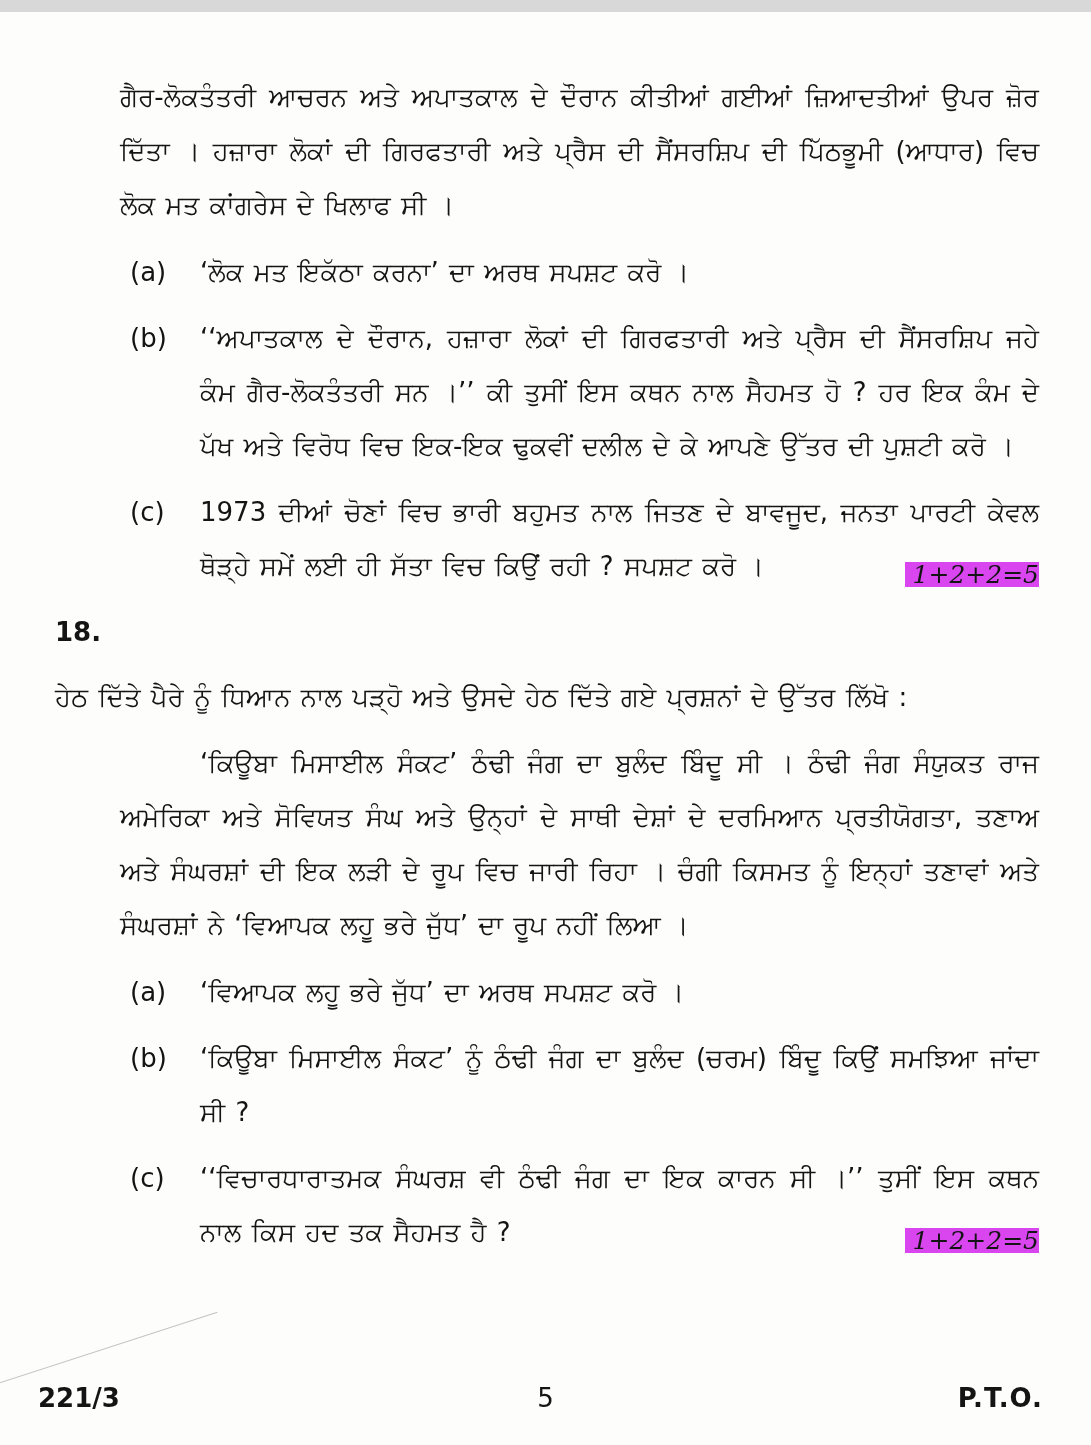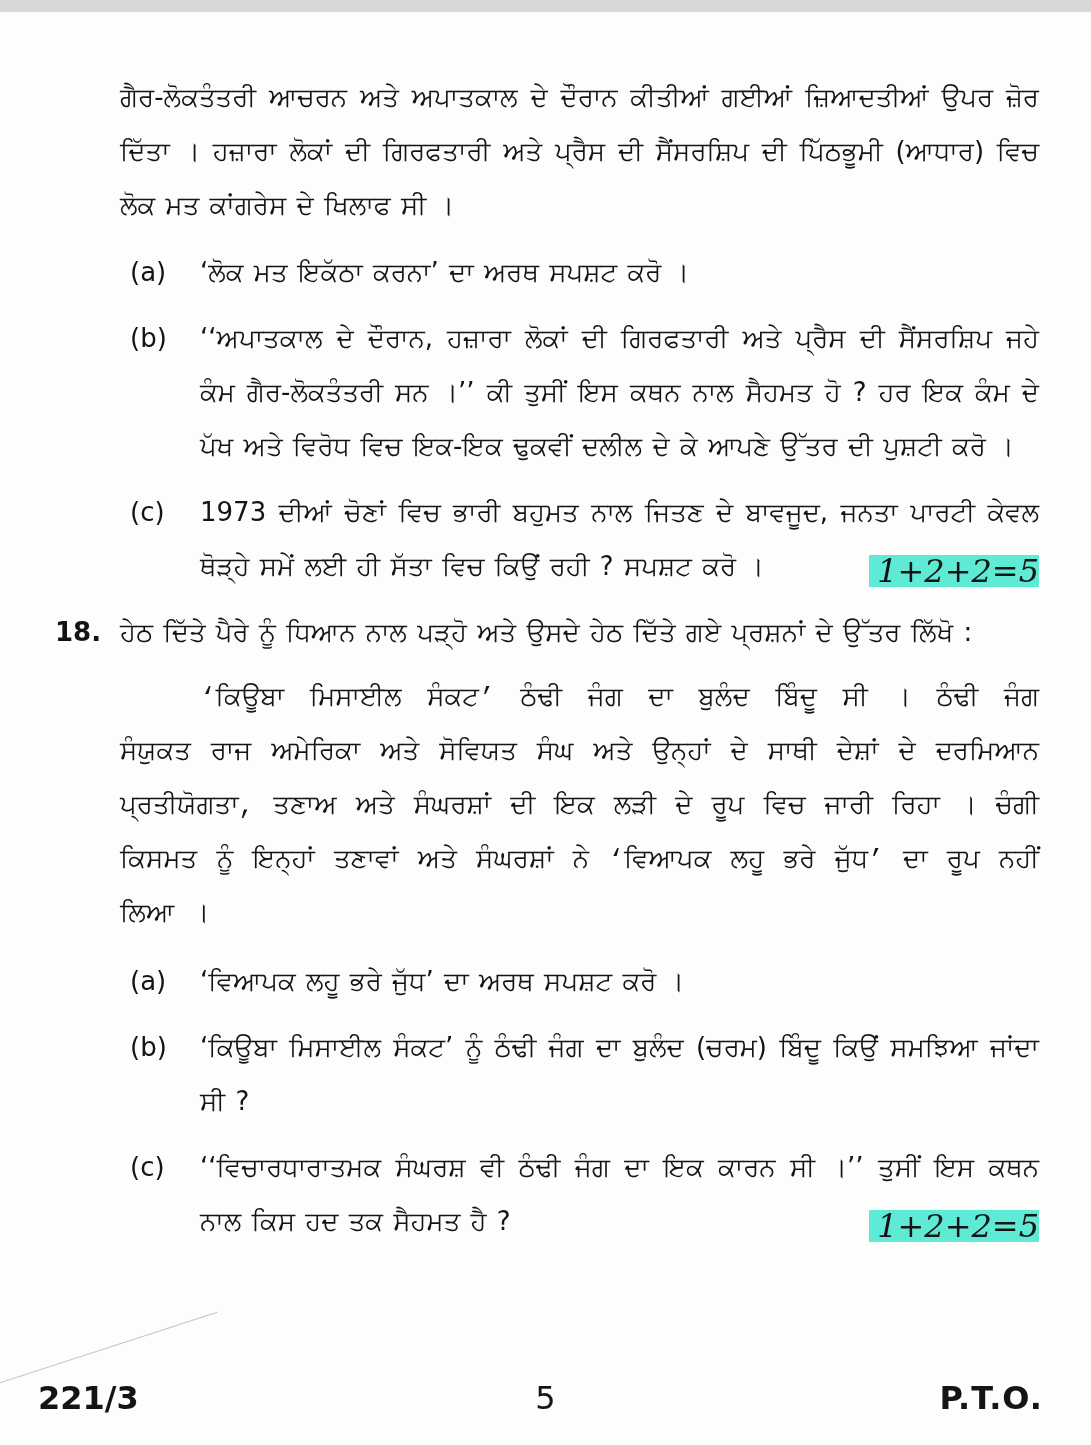--- a/index.html
+++ b/index.html
@@ -40,54 +40,54 @@
   .part-label {
     flex: 0 0 70px;
     width: 70px;
     font-size: 26px;
     line-height: 54px;
   }
   .part-text { flex: 1 1 auto; }
   .question-row {
     display: flex;
     margin-bottom: 12px;
+    flex-direction: column;
   }
   .q-number {
     flex: 0 0 65px;
     width: 65px;
     font-size: 26px;
     line-height: 54px;
     font-weight: bold;
   }
   .q-text { flex: 1 1 auto; }
   .passage {
     margin-left: 65px;
     text-indent: 80px;
     margin-bottom: 13px;
-    font-family: Liberation Mono, monospace;
   }
   .marks {
     position: absolute;
     right: 0;
     bottom: 6px;
     font-family: "DejaVu Serif", "Liberation Serif", serif;
     font-style: italic;
-    font-size: 32px;
+    font-size: 25px;
     line-height: 1;
     color: #141414;
-    background: #5eead4;
+    background: #d946ef;
     padding-left: 8px;
   }
   .footer {
     position: absolute;
     left: 0;
     right: 0;
     bottom: 42px;
     height: 34px;
-    font-size: 32px;
+    font-size: 26px;
     line-height: 34px;
   }
   .paper-code {
     position: absolute;
     left: 38px;
     font-weight: bold;
   }
   .page-number {
     position: absolute;
     left: 0;

